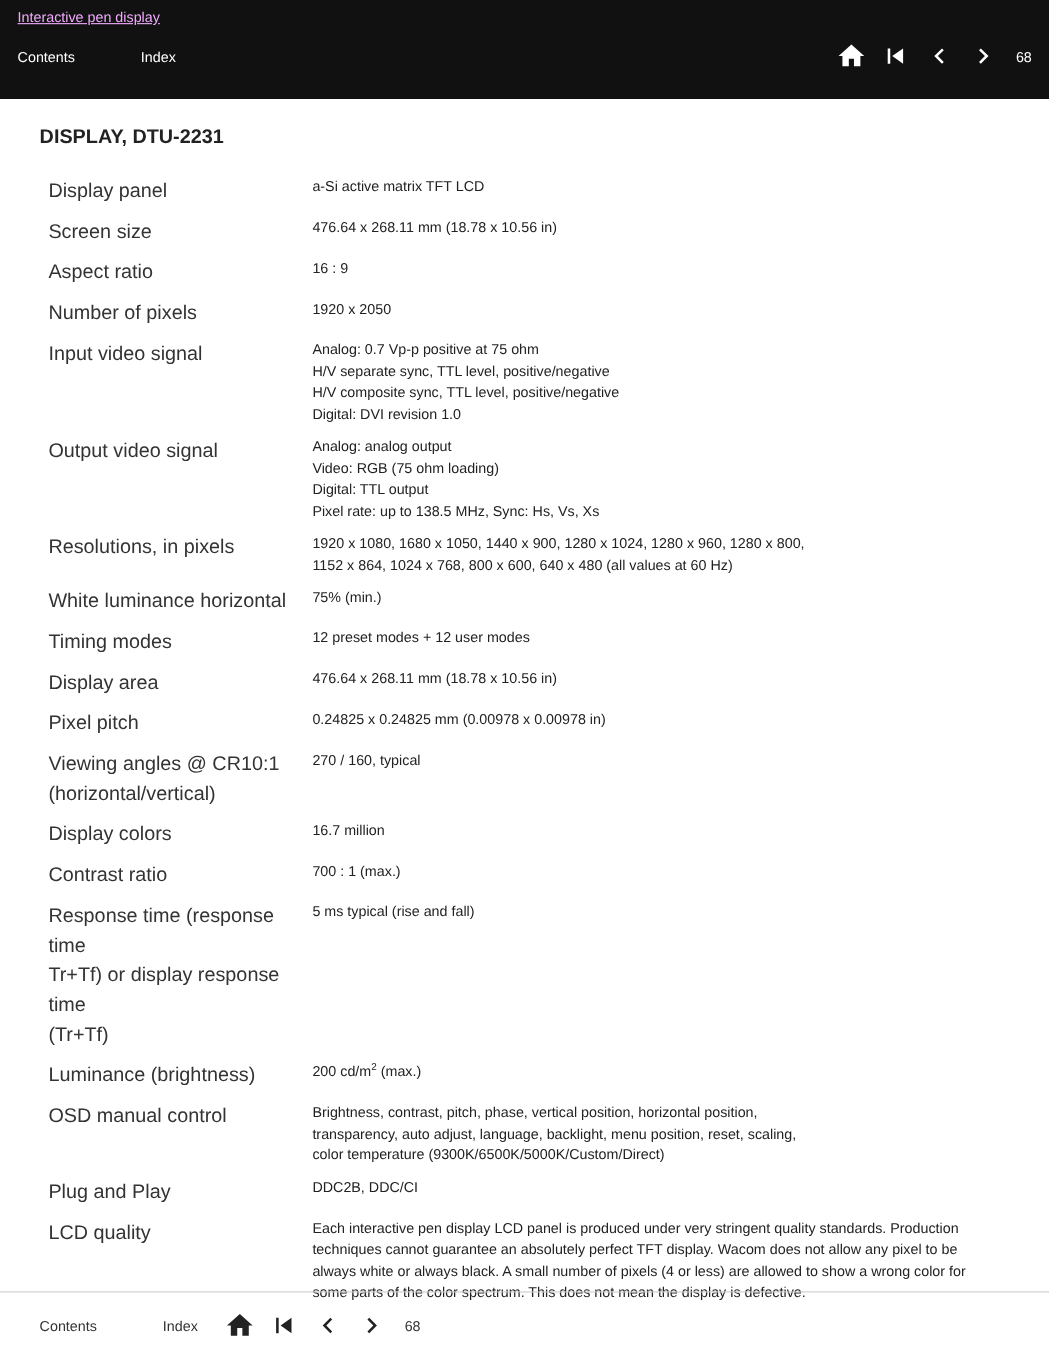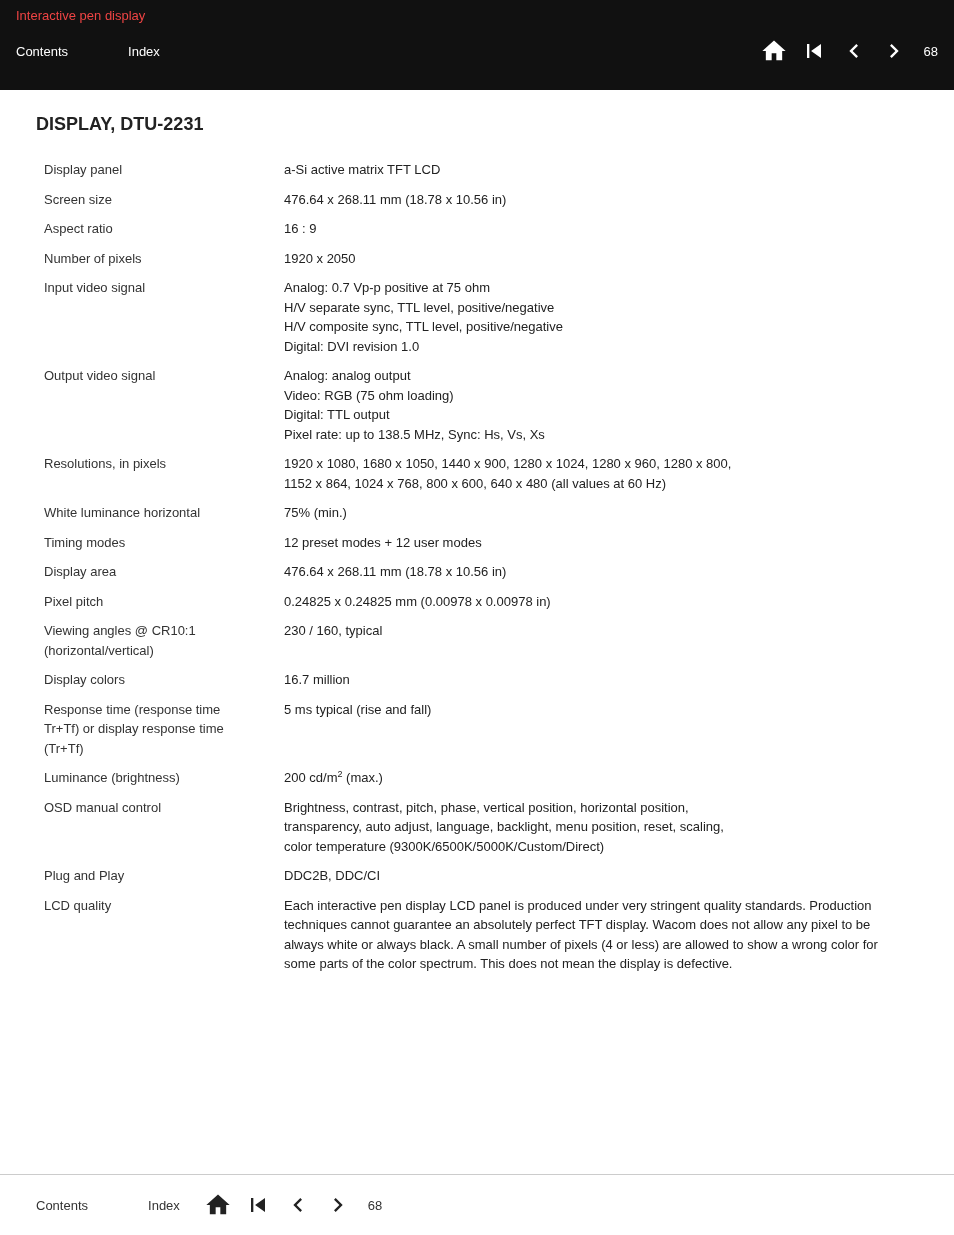--- a/index.html
+++ b/index.html
@@ -15,22 +15,23 @@
     
     .header {
       background: #111;
       color: #fff;
       padding: 8px 16px 0 16px;
       height: 90px;
       position: relative;
     }
     .header-title {
       font-size: 13px;
-      color: #ef4444;
+      color: #f0abfc;
       margin-bottom: 10px;
+      text-decoration: underline;
     }
     .header-nav {
       display: flex;
       align-items: center;
       gap: 0;
     }
     .header-nav-links {
       display: flex;
       gap: 60px;
       margin-right: auto;
@@ -83,21 +84,21 @@
     }
     .spec-table tr td {
       padding: 5px 8px;
       vertical-align: top;
       font-size: 13px;
       line-height: 1.5;
     }
     .spec-table tr td:first-child {
       width: 240px;
       color: #333;
-      font-size: 13px;
+      font-size: 18px;
     }
     .spec-table tr td:last-child {
       color: #222;
       margin-top: 44px;
     }
 
     
     .footer {
       position: absolute;
       bottom: 0;
@@ -237,25 +238,29 @@
           <tr>
             <td>Display area</td>
             <td>476.64 x 268.11 mm (18.78 x 10.56 in)</td>
           </tr>
           <tr>
             <td>Pixel pitch</td>
             <td>0.24825 x 0.24825 mm (0.00978 x 0.00978 in)</td>
           </tr>
           <tr>
             <td>Viewing angles @ CR10:1<br>(horizontal/vertical)</td>
-            <td>230 / 160, typical</td>
+            <td>270 / 160, typical</td>
           </tr>
           <tr>
             <td>Display colors</td>
             <td>16.7 million</td>
+          </tr>
+          <tr>
+            <td>Contrast ratio</td>
+            <td>700 : 1 (max.)</td>
           </tr>
           <tr>
             <td>Response time (response time<br>Tr+Tf) or display response time<br>(Tr+Tf)</td>
             <td>5 ms typical (rise and fall)</td>
           </tr>
           <tr>
             <td>Luminance (brightness)</td>
             <td>200 cd/m<sup>2</sup> (max.)</td>
           </tr>
           <tr>

